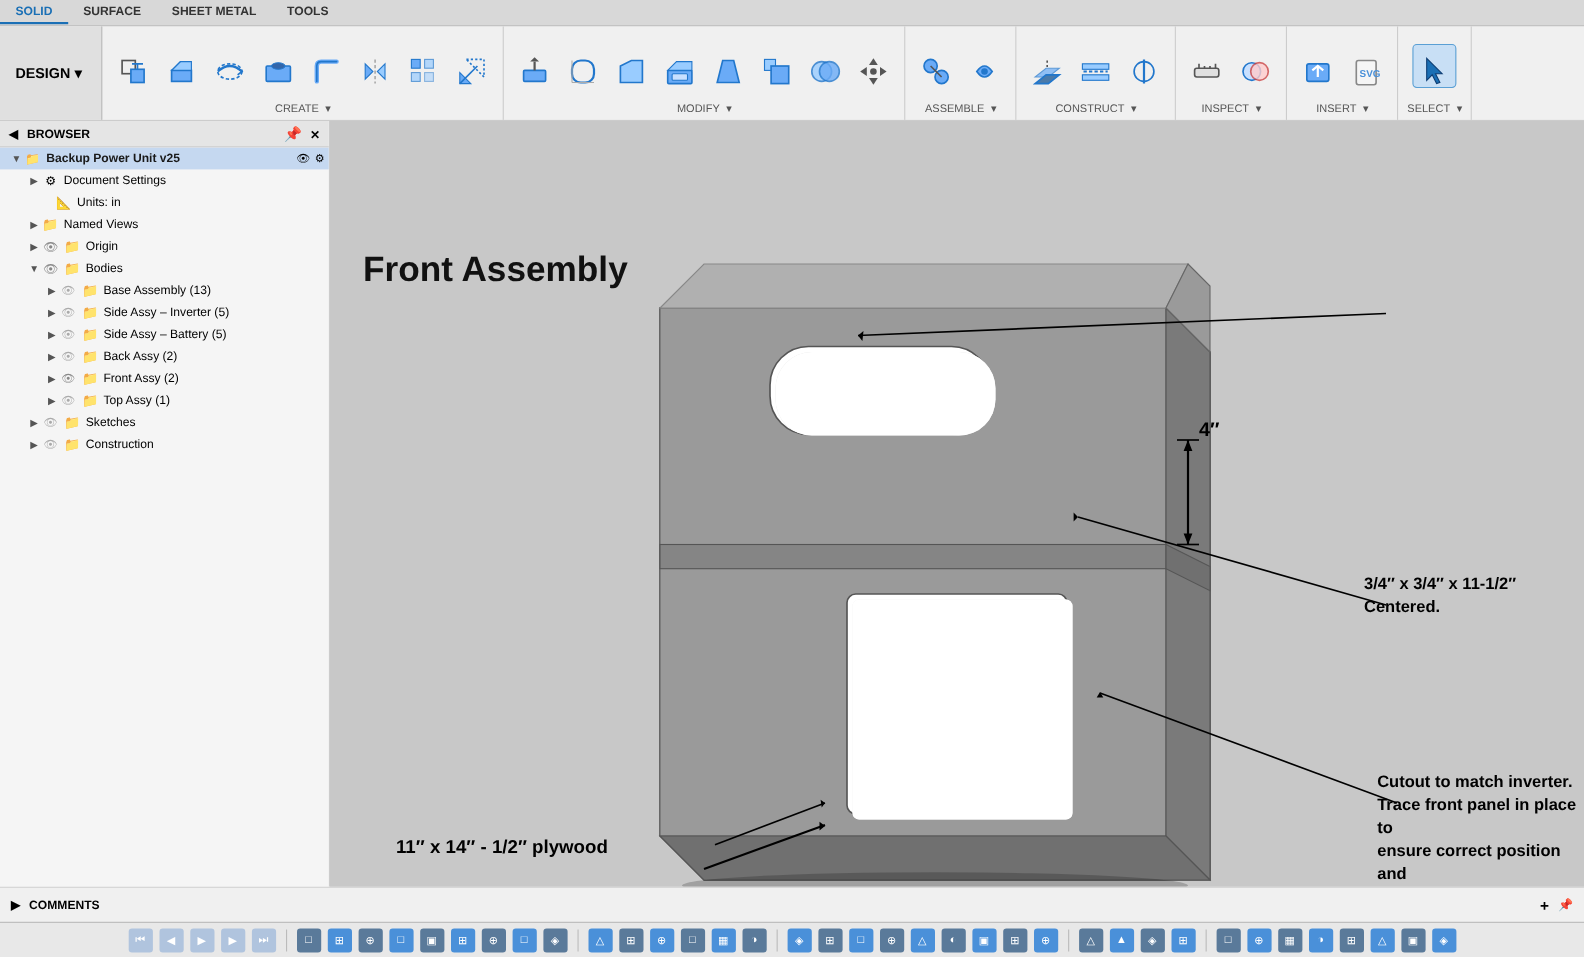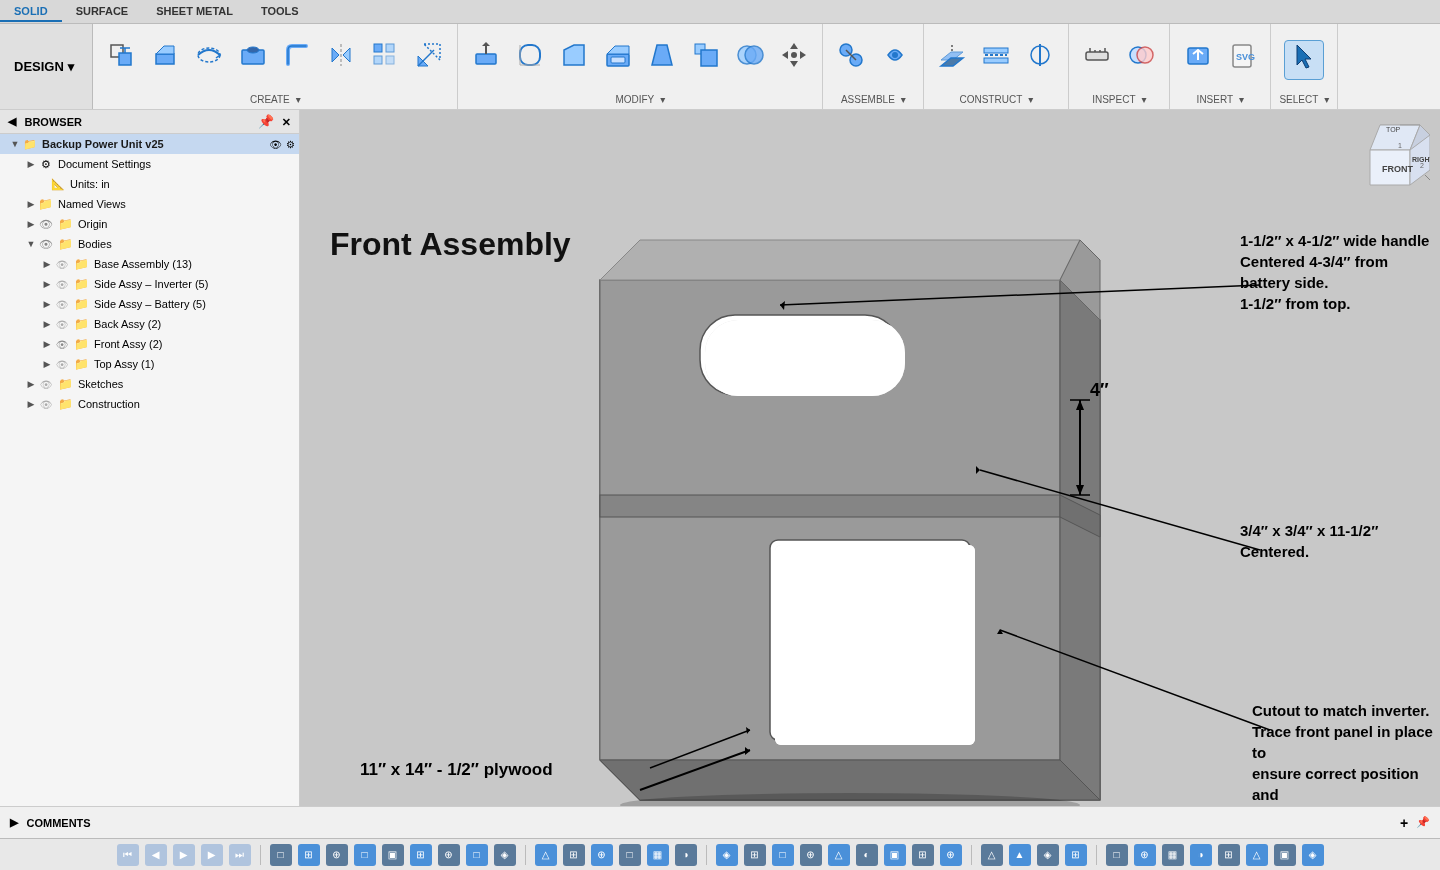--- a/index.html
+++ b/index.html
@@ -25,21 +25,21 @@
       border-right: 1px solid #ccc; padding: 4px 8px;
     }
     .toolbar-group-icons {
       display: flex; gap: 4px; flex: 1; align-items: center;
     }
     .toolbar-group-label {
       font-size: 10px; color: #555; margin-top: 2px;
       display: flex; align-items: center; gap: 6px;
     }
     .toolbar-icon {
-      width: 40px; height: 40px; display: flex; align-items: flex-start; justify-content: center;
+      width: 40px; height: 40px; display: flex; align-items: flex-end; justify-content: center;
       border-radius: 4px; cursor: pointer; background: transparent;
       font-size: 20px;
     }
     .toolbar-icon.active { background: #c8dff5; border: 1px solid #5a9fd4; }
 
     
     #tabbar {
       height: 24px;
       background: #d8d8d8;
       display: flex;
@@ -541,45 +541,20 @@
         <span>Construction</span>
       </div>
 
     </div>
   </div>
 
   <div id="viewport">
 
     <div id="assembly-title">Front Assembly</div>
 
-    <div id="viewcube">
-      <svg width="80" height="80" viewBox="0 0 80 80">
-
-        <polygon points="30,5 70,5 80,15 40,15" fill="#d0d8e8" stroke="#aaa" stroke-width="1"></polygon>
-
-        <polygon points="30,5 70,5 60,30 20,30" fill="#e0e8f5" stroke="#aaa" stroke-width="1"></polygon>
-
-        <polygon points="70,5 80,15 80,50 60,30" fill="#c8d0e0" stroke="#aaa" stroke-width="1"></polygon>
-
-        <polygon points="20,30 60,30 60,65 20,65" fill="#eaf0fa" stroke="#aaa" stroke-width="1"></polygon>
-
-        <polygon points="60,30 80,15 80,50 60,65" fill="#d8e0f0" stroke="#aaa" stroke-width="1"></polygon>
-
-        <line x1="50" y1="5" x2="70" y2="5" stroke="#888" stroke-width="0.5"></line>
-
-        <line x1="75" y1="55" x2="80" y2="60" stroke="#888" stroke-width="1"></line>
-
-        <text x="32" y="52" font-size="9" fill="#444" font-weight="bold">FRONT</text>
-        <text x="62" y="42" font-size="7" fill="#444" font-weight="bold" transform="rotate(0)">RIGHT</text>
-        <text x="36" y="12" font-size="7" fill="#444">TOP</text>
-
-        <text x="48" y="28" font-size="7" fill="#666">1</text>
-        <text x="70" y="48" font-size="7" fill="#666">2</text>
-      </svg>
-    </div>
 
     <div id="part-3d">
       <svg width="780" height="650" viewBox="0 0 780 650">
 
         <polygon points="100,80 560,80 600,120 600,600 140,600 100,560" fill="#8a8a8a" stroke="#555" stroke-width="1.5"></polygon>
 
         <polygon points="100,80 540,80 560,80 560,560 100,560" fill="#9a9a9a" stroke="#666" stroke-width="1"></polygon>
 
         <polygon points="560,80 600,120 600,600 560,560" fill="#7a7a7a" stroke="#555" stroke-width="1"></polygon>
 
@@ -622,26 +597,20 @@
       <line x1="960" y1="440" x2="680" y2="360" stroke="#000" stroke-width="1.5"></line>
       <polygon points="676,364 680,360 676,356" fill="#000"></polygon>
 
       <line x1="970" y1="620" x2="700" y2="520" stroke="#000" stroke-width="1.5"></line>
       <polygon points="703,524 700,519 697,524" fill="#000"></polygon>
 
       <line x1="350" y1="658" x2="450" y2="620" stroke="#000" stroke-width="1.5"></line>
       <polygon points="446,617 450,620 447,624" fill="#000"></polygon>
     </svg>
 
-    <div class="label-text" style="top:120px; left:940px; max-width:320px; font-size:15px; font-weight:bold;">
-      1-1/2″ x 4-1/2″ wide handle<br>
-      Centered 4-3/4″ from<br>
-      battery side.<br>
-      1-1/2″ from top.
-    </div>
 
     <div class="label-text" style="top:268px; left:790px; font-size:18px; font-weight:bold;">
       4″
     </div>
 
     <div class="label-text" style="top:410px; left:940px; max-width:300px; font-size:15px; font-weight:bold;">
       3/4″ x 3/4″ x 11-1/2″<br>
       Centered.
     </div>
 

